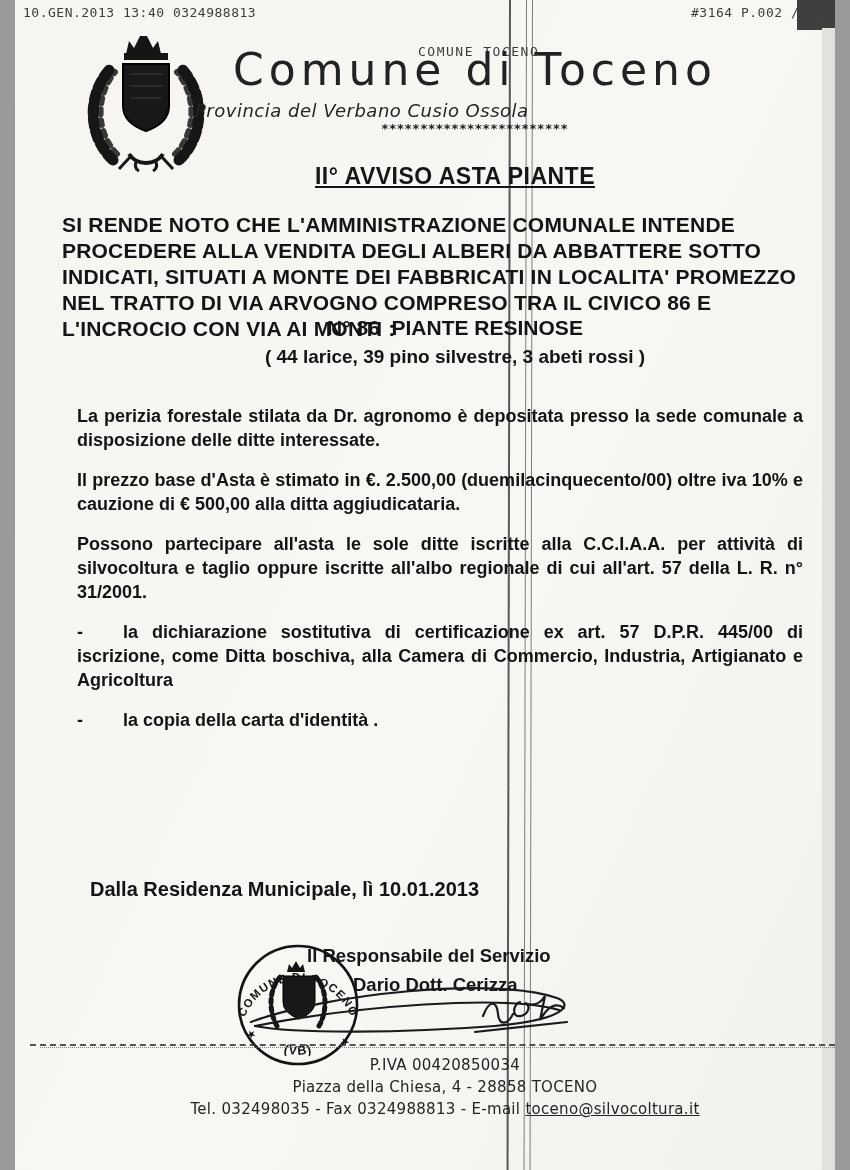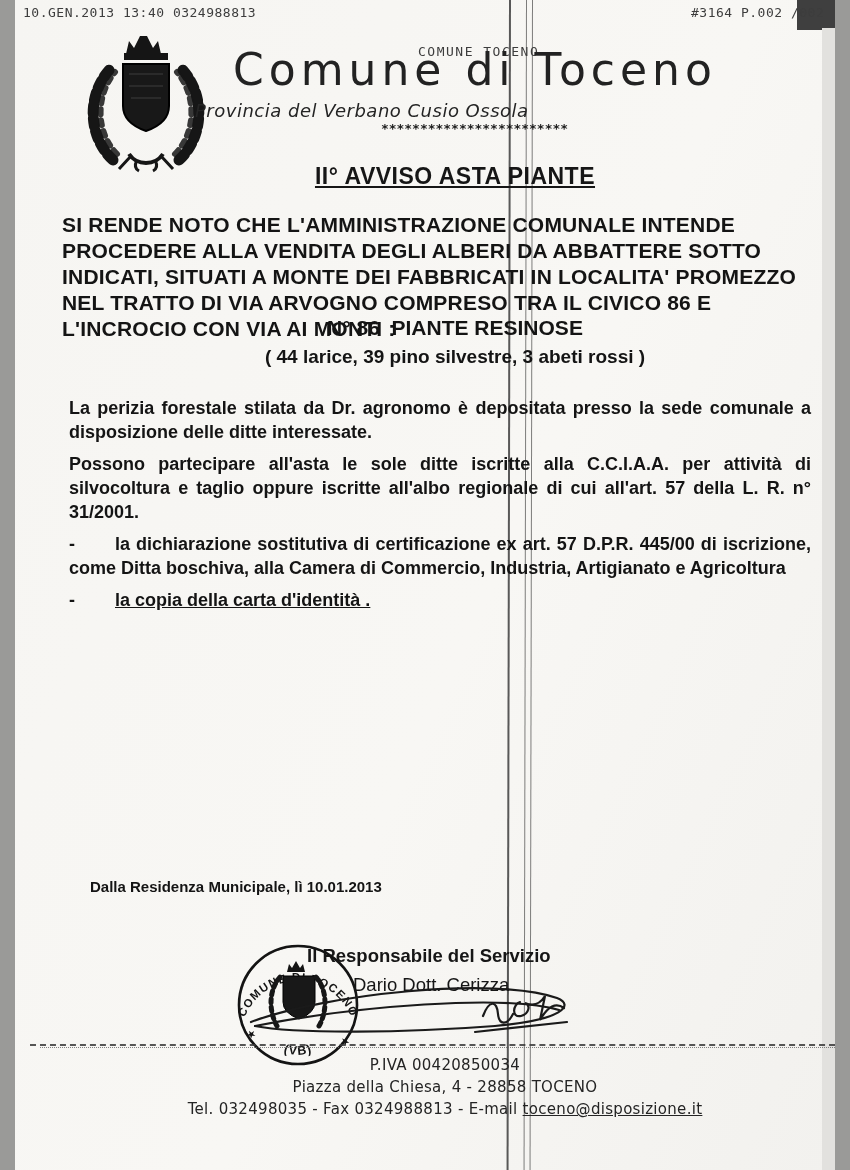--- a/index.html
+++ b/index.html
@@ -34,29 +34,29 @@
   .notice-title{position:absolute;top:163px;left:0;width:880px;text-align:center;
       font-size:23px;font-weight:bold;letter-spacing:.5px;text-decoration:underline;color:#161616;}
   .intro{position:absolute;top:212px;left:47px;width:735px;
       font-size:21px;font-weight:bold;line-height:26px;letter-spacing:.2px;color:#141414;}
   .subject1{position:absolute;top:316px;left:0;width:880px;text-align:center;white-space:pre;
       font-size:21px;font-weight:bold;color:#141414;}
   .subject2{position:absolute;top:346px;left:0;width:880px;text-align:center;
       font-size:19px;font-weight:bold;color:#141414;}
   .body-text{position:absolute;top:388px;left:46px;width:758px;
       font-size:18px;font-weight:bold;line-height:24px;color:#141414;}
-  .body-text p{margin:8px;text-align:justify;}
-  .body-text p.last{text-align:left;text-decoration:underline;}
+  .body-text p{margin:16px;text-align:justify;}
+  .body-text p.last{text-align:left;}
   .dash{display:inline-block;width:46px;}
   .emph-underline{text-decoration:underline;}
   .para-underline{text-decoration:underline;}
-  .dateline{position:absolute;top:878px;left:75px;font-size:15px;font-weight:bold;color:#141414;}
+  .dateline{position:absolute;top:878px;left:75px;font-size:20px;font-weight:bold;color:#141414;}
   
   .sig-role{position:absolute;top:945px;left:292px;font-size:18.5px;font-weight:bold;color:#161616;}
-  .sig-name{position:absolute;top:974px;left:338px;font-size:18.5px;font-weight:normal;color:#161616;}
+  .sig-name{position:absolute;top:974px;left:338px;font-size:18.5px;font-weight:bold;color:#161616;}
   .stamp{position:absolute;left:198px;top:920px;}
   .sig-scribble{position:absolute;left:230px;top:972px;}
   
   .separator{position:absolute;top:1044px;left:15px;width:835px;height:4px;
       border-top:2px dashed #3a3a3a;opacity:.85;}
   .separator2{position:absolute;top:1047px;left:25px;width:815px;height:2px;
       border-top:1px dotted #666;opacity:.8;}
   .footer{position:absolute;top:1054px;left:0;width:860px;text-align:center;
       font-family:"DejaVu Sans",sans-serif;font-size:15px;line-height:22px;color:#242424;letter-spacing:.3px;}
   .footer .email{text-decoration:underline;}
@@ -103,20 +103,21 @@
 
   <div class="notice-title">II° AVVISO ASTA PIANTE</div>
 
   <div class="intro">SI RENDE NOTO CHE L'AMMINISTRAZIONE COMUNALE INTENDE PROCEDERE ALLA VENDITA DEGLI ALBERI DA ABBATTERE SOTTO INDICATI, SITUATI A MONTE DEI FABBRICATI IN LOCALITA' PROMEZZO NEL TRATTO DI VIA ARVOGNO COMPRESO TRA IL CIVICO 86 E L'INCROCIO CON VIA AI MONTI :</div>
 
   <div class="subject1">N° 86  PIANTE RESINOSE</div>
   <div class="subject2">( 44 larice, 39 pino silvestre, 3 abeti rossi )</div>
 
   <div class="body-text">
     <p><span>La perizia forestale stilata da Dr. agronomo è depositata presso la sede comunale a disposizione delle ditte interessate.</span></p>
+    <p><span>Il prezzo base d'Asta è stimato in €. 2.500,00 (duemilacinquecento/00) oltre iva 10%  e cauzione di € 500,00 alla ditta aggiudicataria.</span></p>
     <p><span>Possono partecipare all'asta le sole ditte iscritte alla C.C.I.A.A. per attività di silvocoltura e taglio oppure iscritte all'albo regionale di cui all'art. 57 della L. R. n° 31/2001.</span></p>
     <p><span class="dash">-</span><span>la dichiarazione sostitutiva di certificazione ex art. 57 D.P.R. 445/00 di iscrizione, come Ditta boschiva, alla Camera di Commercio, Industria, Artigianato e Agricoltura</span></p>
     <p class="last"><span class="dash">-</span><span>la copia della carta d'identità .</span></p>
   </div>
 
   <div class="dateline">Dalla Residenza Municipale, lì 10.01.2013</div>
 
   <div class="sig-role">Il Responsabile del Servizio</div>
   <div class="sig-name">Dario Dott. Cerizza</div>
 
@@ -151,16 +152,16 @@
       <path d="M 238,44 c 6,-16 14,-16 15,-2 c 1,11 9,12 15,0 m 7,-12 c -7,2 -9,16 1,14 c 8,-2 10,-11 4,-13 c 9,4 15,1 20,-7 l -5,24 c 8,-14 16,-18 24,-12"></path>
       <path d="M 230,60 L 322,50"></path>
     </g>
   </svg>
 
   <div class="separator"></div>
   <div class="separator2"></div>
   <div class="footer">
     <div>P.IVA 00420850034</div>
     <div>Piazza della Chiesa, 4 - 28858 TOCENO</div>
-    <div><span>Tel. 032498035 - Fax 0324988813 - E-mail </span><span class="email">toceno@disposizione.it</span></div>
+    <div><span>Tel. 032498035 - Fax 0324988813 - E-mail </span><span class="email">toceno@silvocoltura.it</span></div>
   </div>
 
 </div>
 
 </body></html>

